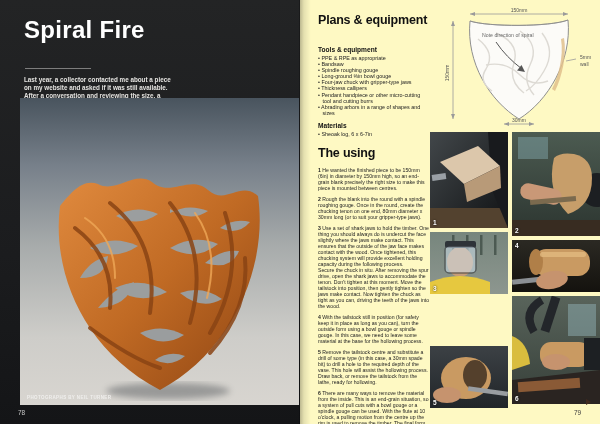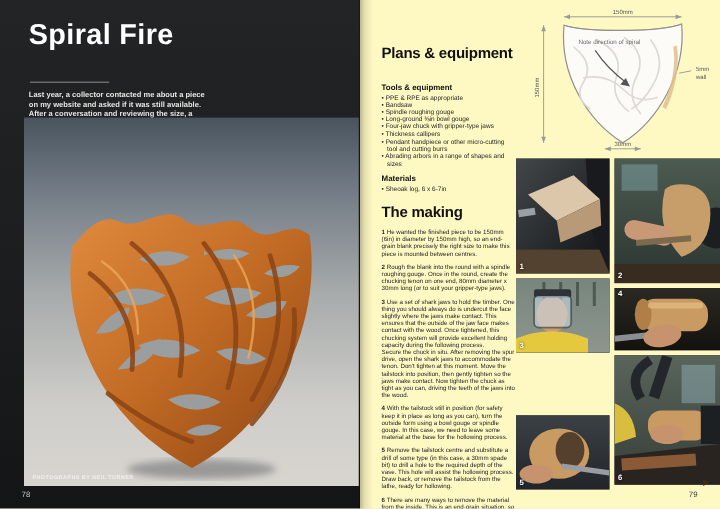--- a/index.html
+++ b/index.html
@@ -27,21 +27,21 @@
   .pagenum { font-size:6.5px; }
   .pagenum.left  { position:absolute; left:18px; top:409px; color:#c9c9c9; }
   .pagenum.right { position:absolute; left:574px; top:409px; color:#3c3c3c; }
 
   
   .gutter { position:absolute; left:299px; top:0; width:14px; height:424px; pointer-events:none;
             background:linear-gradient(90deg, rgba(0,0,0,0.30) 0%, rgba(0,0,0,0.10) 35%, rgba(0,0,0,0) 85%); }
 
   
   .rp-col { position:absolute; left:318px; top:13px; width:112px; color:#1c1c1c; }
-  .h-big { font-size:12.5px; font-weight:bold; color:#111; letter-spacing:-0.2px;margin-top:24px; }
+  .h-big { font-size:12.5px; font-weight:bold; color:#111; letter-spacing:-0.2px; }
   .plans-heading { margin-bottom:19px; }
   .h-sub { font-size:6.6px; font-weight:bold; margin-bottom:2px; color:#111; }
   ul.plain { list-style:none; font-size:5.4px; line-height:6.1px; color:#232323; }
   ul.plain li { padding-left:4.5px; text-indent:-4.5px; }
   ul.plain li::before { content:"• "; }
   .materials-heading { margin-top:6px; }
   .making-heading { margin-top:9px; margin-bottom:7px; }
   .step { font-size:5.15px; line-height:6.05px; margin-bottom:4.6px; color:#232323; }
   .step .step-num { font-weight:bold; }
   .step .step-text { white-space:pre-line; }
@@ -143,21 +143,21 @@
         <li>Thickness callipers</li>
         <li>Pendant handpiece or other micro-cutting tool and cutting burrs</li>
         <li>Abrading arbors in a range of shapes and sizes</li>
       </ul>
 
       <h3 class="h-sub materials-heading">Materials</h3>
       <ul class="plain">
         <li>Sheoak log, 6 x 6-7in</li>
       </ul>
 
-      <h2 class="h-big making-heading">The making</h2>
+      <h2 class="h-big making-heading">The using</h2>
 
       <div>
         <p class="step"><span class="step-num">1</span> <span class="step-text">He wanted the finished piece to be 150mm (6in) in diameter by 150mm high, so an end-grain blank precisely the right size to make this piece is mounted between centres.</span></p>
         <p class="step"><span class="step-num">2</span> <span class="step-text">Rough the blank into the round with a spindle roughing gouge. Once in the round, create the chucking tenon on one end, 80mm diameter x 30mm long (or to suit your gripper-type jaws).</span></p>
         <p class="step"><span class="step-num">3</span> <span class="step-text">Use a set of shark jaws to hold the timber. One thing you should always do is undercut the face slightly where the jaws make contact. This ensures that the outside of the jaw face makes contact with the wood. Once tightened, this chucking system will provide excellent holding capacity during the following process.
 Secure the chuck in situ. After removing the spur drive, open the shark jaws to accommodate the tenon. Don't tighten at this moment. Move the tailstock into position, then gently tighten so the jaws make contact. Now tighten the chuck as tight as you can, driving the teeth of the jaws into the wood.</span></p>
         <p class="step"><span class="step-num">4</span> <span class="step-text">With the tailstock still in position (for safety keep it in place as long as you can), turn the outside form using a bowl gouge or spindle gouge. In this case, we need to leave some material at the base for the hollowing process.</span></p>
         <p class="step"><span class="step-num">5</span> <span class="step-text">Remove the tailstock centre and substitute a drill of some type (in this case, a 30mm spade bit) to drill a hole to the required depth of the vase. This hole will assist the hollowing process. Draw back, or remove the tailstock from the lathe, ready for hollowing.</span></p>
         <p class="step"><span class="step-num">6</span> <span class="step-text">There are many ways to remove the material from the inside. This is an end-grain situation, so a system of pull cuts with a bowl gouge or a spindle gouge can be used. With the flute at 10 o'clock, a pulling motion from the centre up the rim is used to remove the timber. The final form requires even wall thickness. To achieve this, use a simple wall thickness gauge. Establish the required thickness at the top, in this case, 5mm, then remove the material, checking wall thickness as you proceed.</span></p>
       </div>

